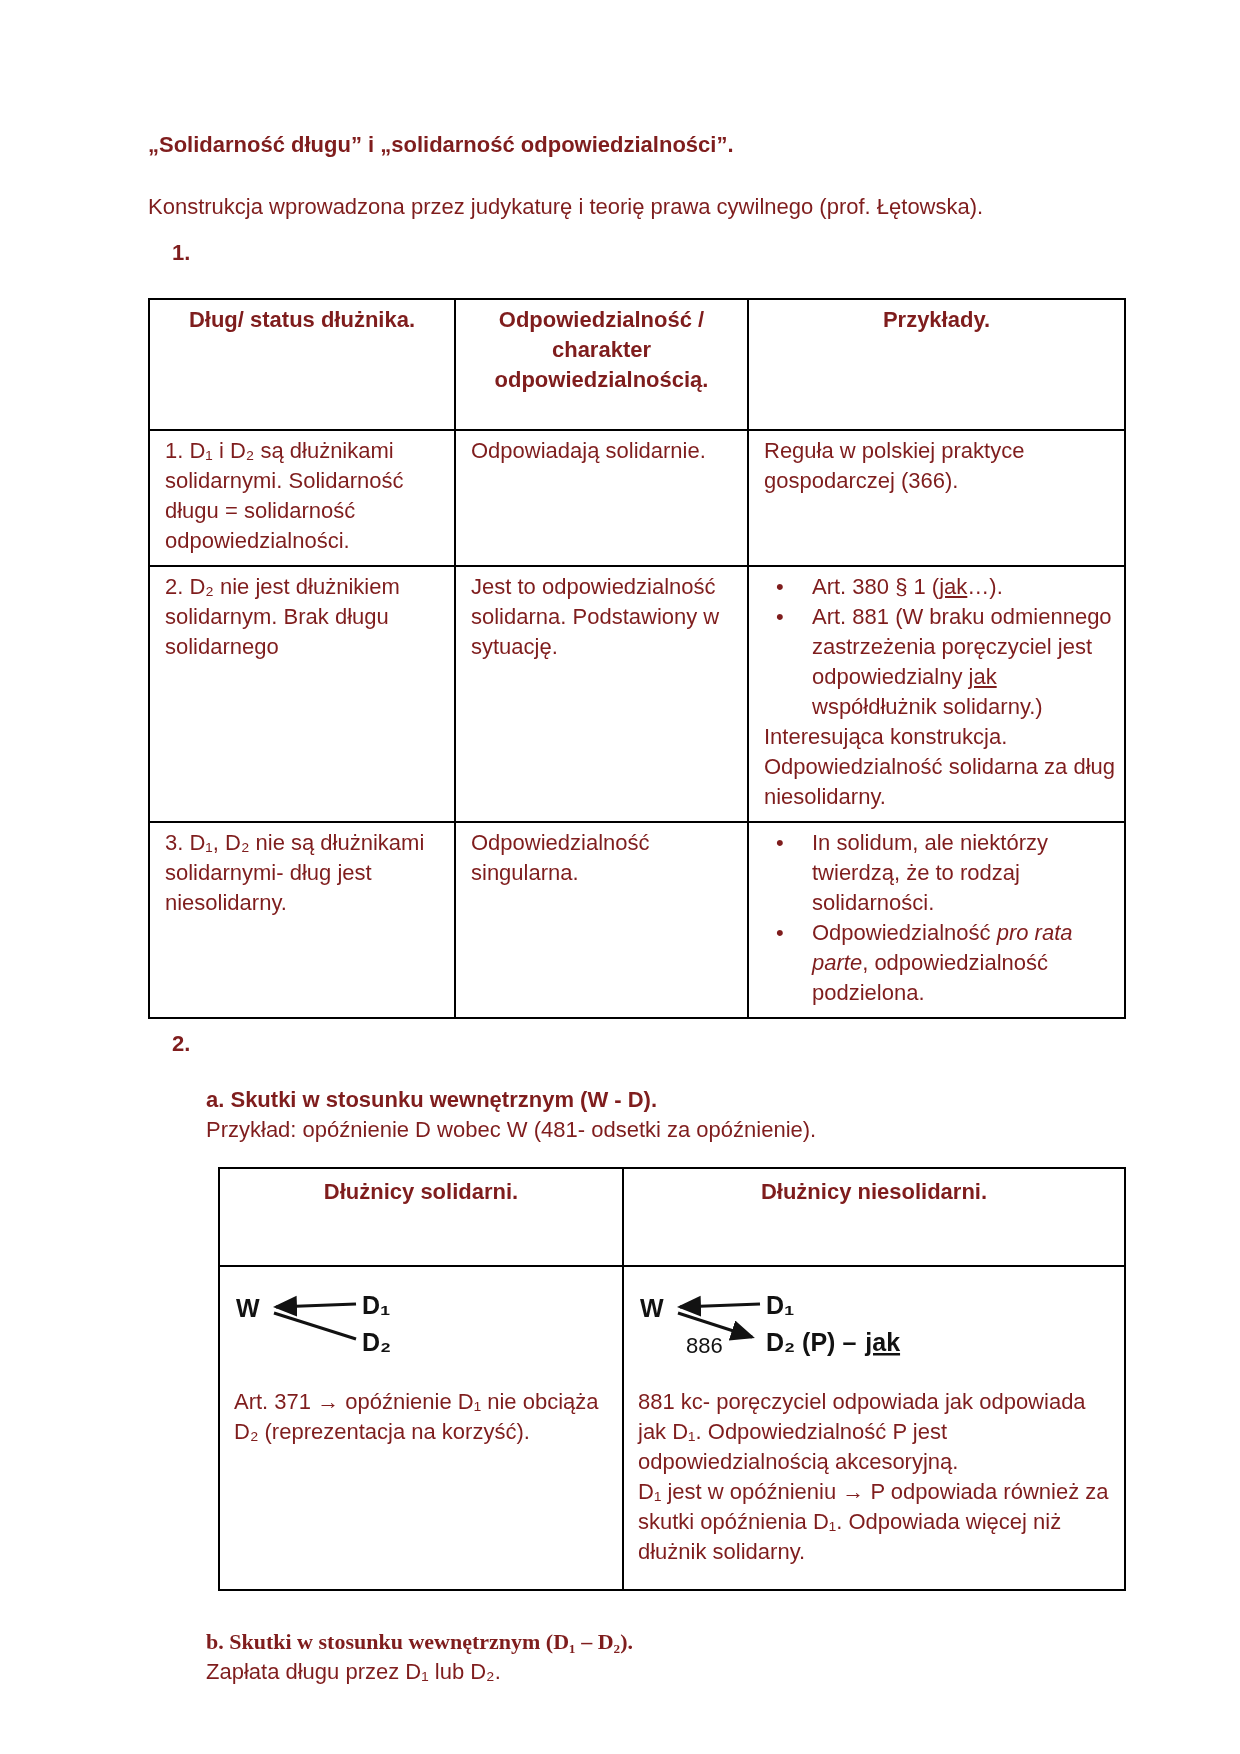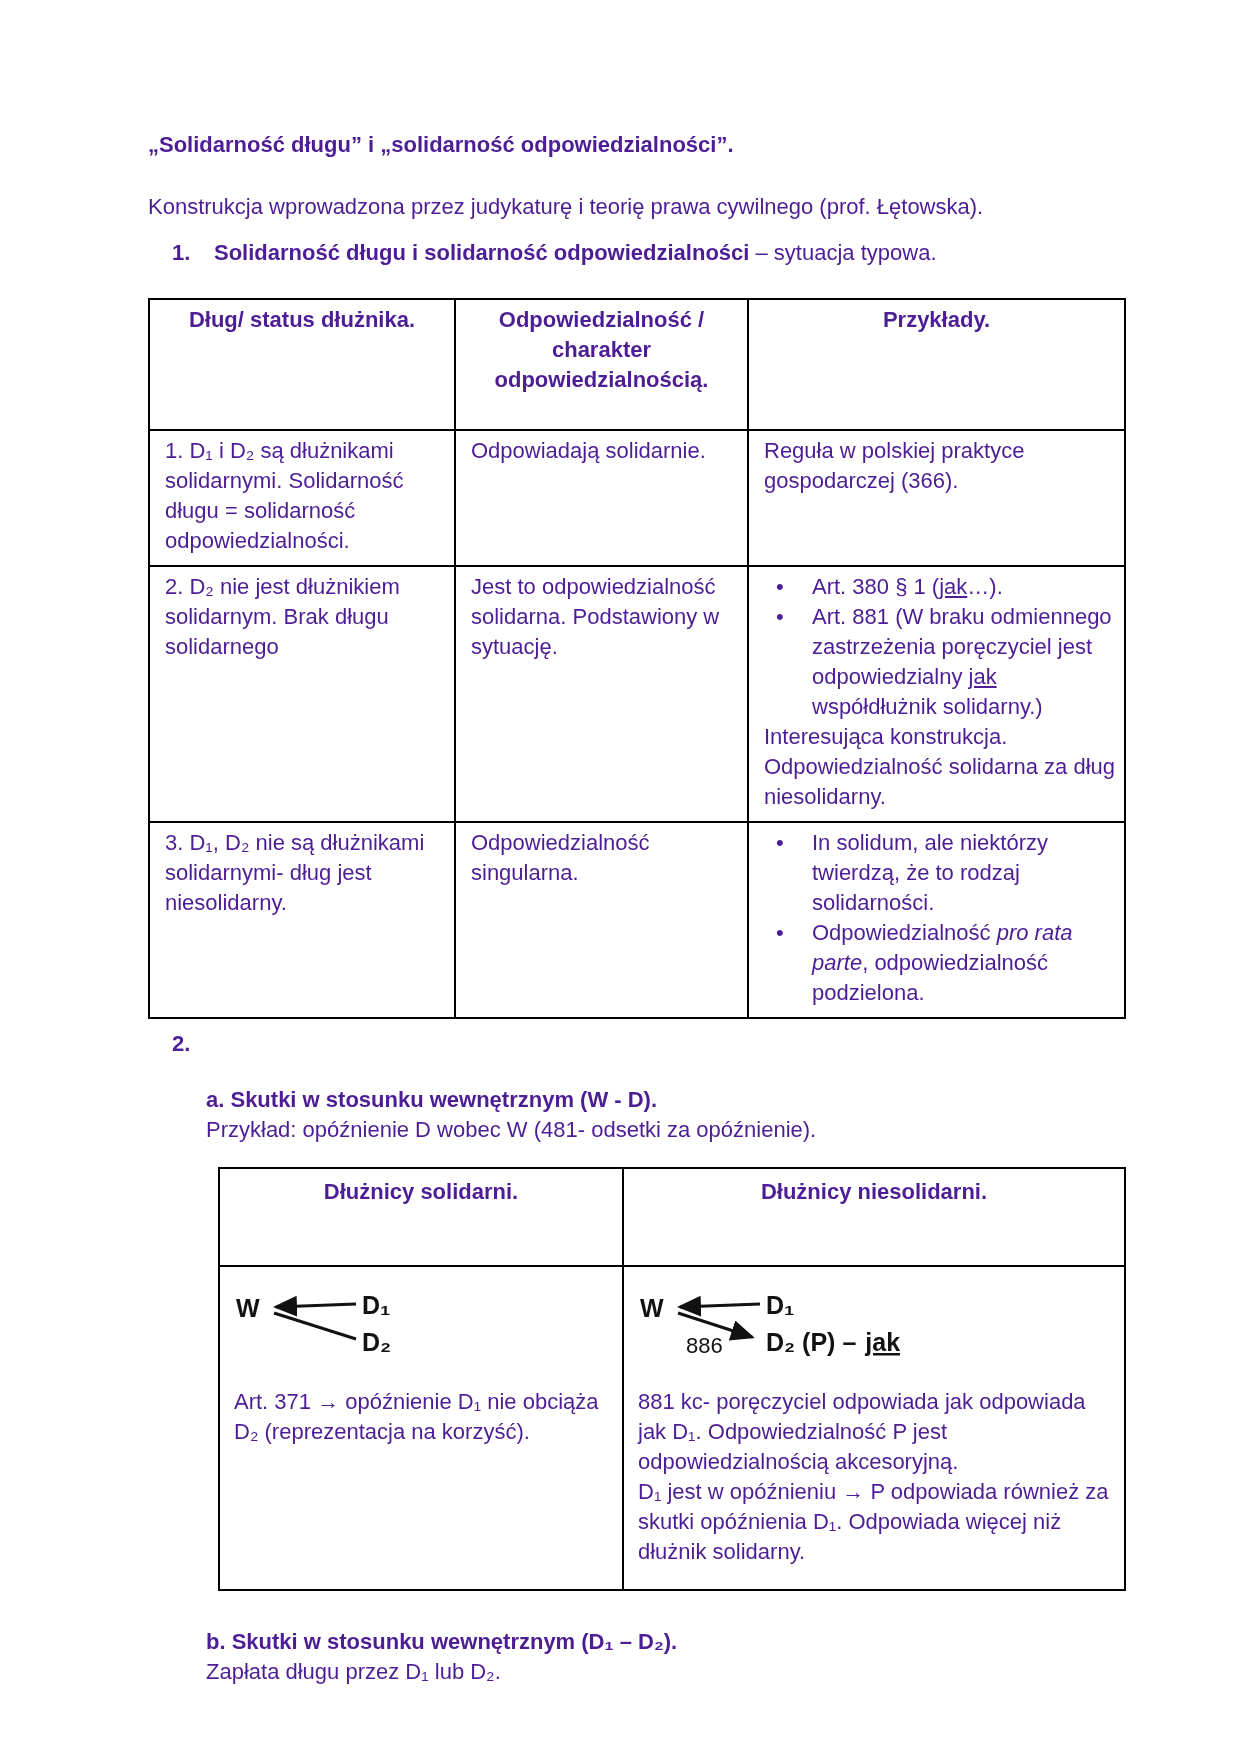--- a/index.html
+++ b/index.html
@@ -2,21 +2,21 @@
 <html lang="pl"><head>
 <meta charset="utf-8">
 <style>
   * { margin:0; padding:0; box-sizing:border-box; }
   html,body { background:#ffffff; }
   .page {
     position:relative;
     width:1240px; height:1754px;
     background:#ffffff;
     font-family:"Liberation Sans","DejaVu Sans",sans-serif;
-    color:#4c1d95;
+    color:#7f1d1d;
     overflow:hidden;
   }
   .content {
     position:absolute; left:148px; top:0;
     width:976px;
     padding-top:130px;
     font-size:22px; line-height:30px;
   }
   .doc-title { font-weight:bold; }
   .intro { margin-top:32px; }
@@ -45,36 +45,35 @@
   .t2 td { padding:8px 14px 22px 14px; }
 
   .diagram { display:block; margin:4px 0 24px 0; }
   .diagram text { font-family:"Liberation Sans","DejaVu Sans",sans-serif; font-weight:bold; font-size:25px; fill:#121212; }
   .diagram text.light { font-weight:normal; font-size:22px; }
   .diagram line { stroke:#121212; stroke-width:3; }
 
   .cell-par { margin:0; }
   .cell-par + .cell-par { margin-top:0; }
 
-  .b-heading { margin-top:36px; margin-left:58px; font-weight:bold; }
+  .b-heading { margin-top:36px; margin-left:58px; font-weight:bold;font-family:Liberation Serif, serif; }
   .b-line { margin-left:58px; }
 </style>
 </head>
 <body>
 
 <div class="page">
   <div class="content">
 
     <div class="doc-title">„Solidarność długu” i „solidarność odpowiedzialności”.</div>
 
     <div class="intro">Konstrukcja wprowadzona przez judykaturę i teorię prawa cywilnego (prof. Łętowska).</div>
 
     <div class="num-item">
       <span class="num">1.</span>
-      <span><span>Solidarność długu i solidarność odpowiedzialności</span><span class="normal-part"> – sytuacja typowa.</span></span>
     </div>
 
     <table class="t1">
       <colgroup>
         <col style="width:306px">
           <col style="width:293px">
           <col style="width:377px">
       </colgroup>
       <tbody>
           <tr>

